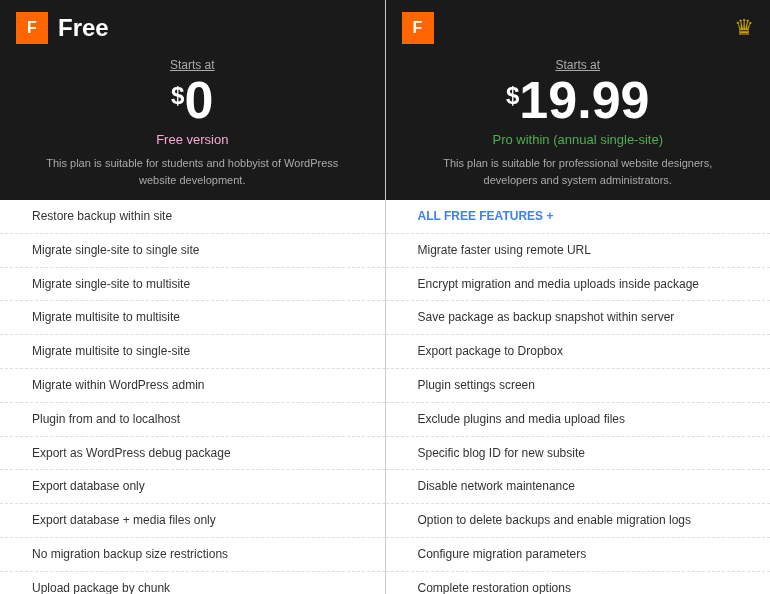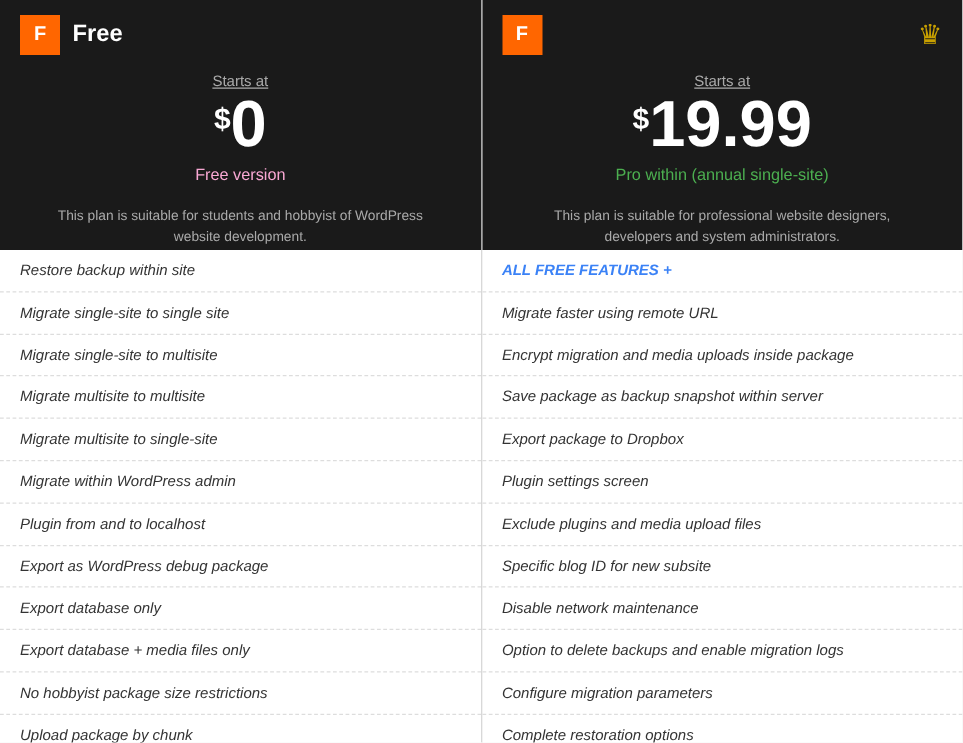--- a/index.html
+++ b/index.html
@@ -43,21 +43,21 @@
       background: #ff6600;
       display: flex;
       align-items: center;
       justify-content: center;
       font-weight: bold;
       font-size: 16px;
       color: #fff;
       flex-shrink: 0;
     }
     .plan-title {
-      font-size: 19px;
+      font-size: 24px;
       font-weight: bold;
       color: #fff;
       margin-left: 10px;
       text-align: left;
     }
     .crown-icon {
       margin-left: auto;
       font-size: 22px;
       color: #c8a000;
     }
@@ -84,36 +84,35 @@
       font-size: 13px;
       color: #f9a8d4;
       margin-top: 6px;
     }
     .version-label.pro {
       color: #4caf50;
     }
     .plan-desc {
       font-size: 11px;
       color: #aaa;
-      margin-top: 18px;
+      margin-top: 8px;
       line-height: 1.5;
       max-width: 300px;
     }
     .features-list {
       flex: 1;
       padding: 0;
       background: #fff;
     }
     .feature-item {
-      padding: 8px 16px;
+      padding: 8px 32px;
       font-size: 12px;
       color: #333;
       border-bottom: 1px dashed #ddd;
       line-height: 1.4;
-      font-style: italic;
     }
     .feature-item.section-header {
       font-weight: bold;
       color: #3b82f6;
       border-bottom: 1px dashed #ddd;
       font-size: 12px;
     }
   </style>
 </head>
 <body>
@@ -138,21 +137,21 @@
   <div class="feature-item">Restore backup within site</div>
       <div class="feature-item">Migrate single-site to single site</div>
       <div class="feature-item">Migrate single-site to multisite</div>
       <div class="feature-item">Migrate multisite to multisite</div>
       <div class="feature-item">Migrate multisite to single-site</div>
       <div class="feature-item">Migrate within WordPress admin</div>
       <div class="feature-item">Plugin from and to localhost</div>
       <div class="feature-item">Export as WordPress debug package</div>
       <div class="feature-item">Export database only</div>
       <div class="feature-item">Export database + media files only</div>
-      <div class="feature-item">No hobbyist package size restrictions</div>
+      <div class="feature-item">No migration backup size restrictions</div>
       <div class="feature-item">Upload package by chunk</div>
     </div>
 </div>
 
 <div class="column">
   <div class="header">
     <div class="header-title-row">
       <div class="logo-icon">
         <span>F</span>
       </div>

